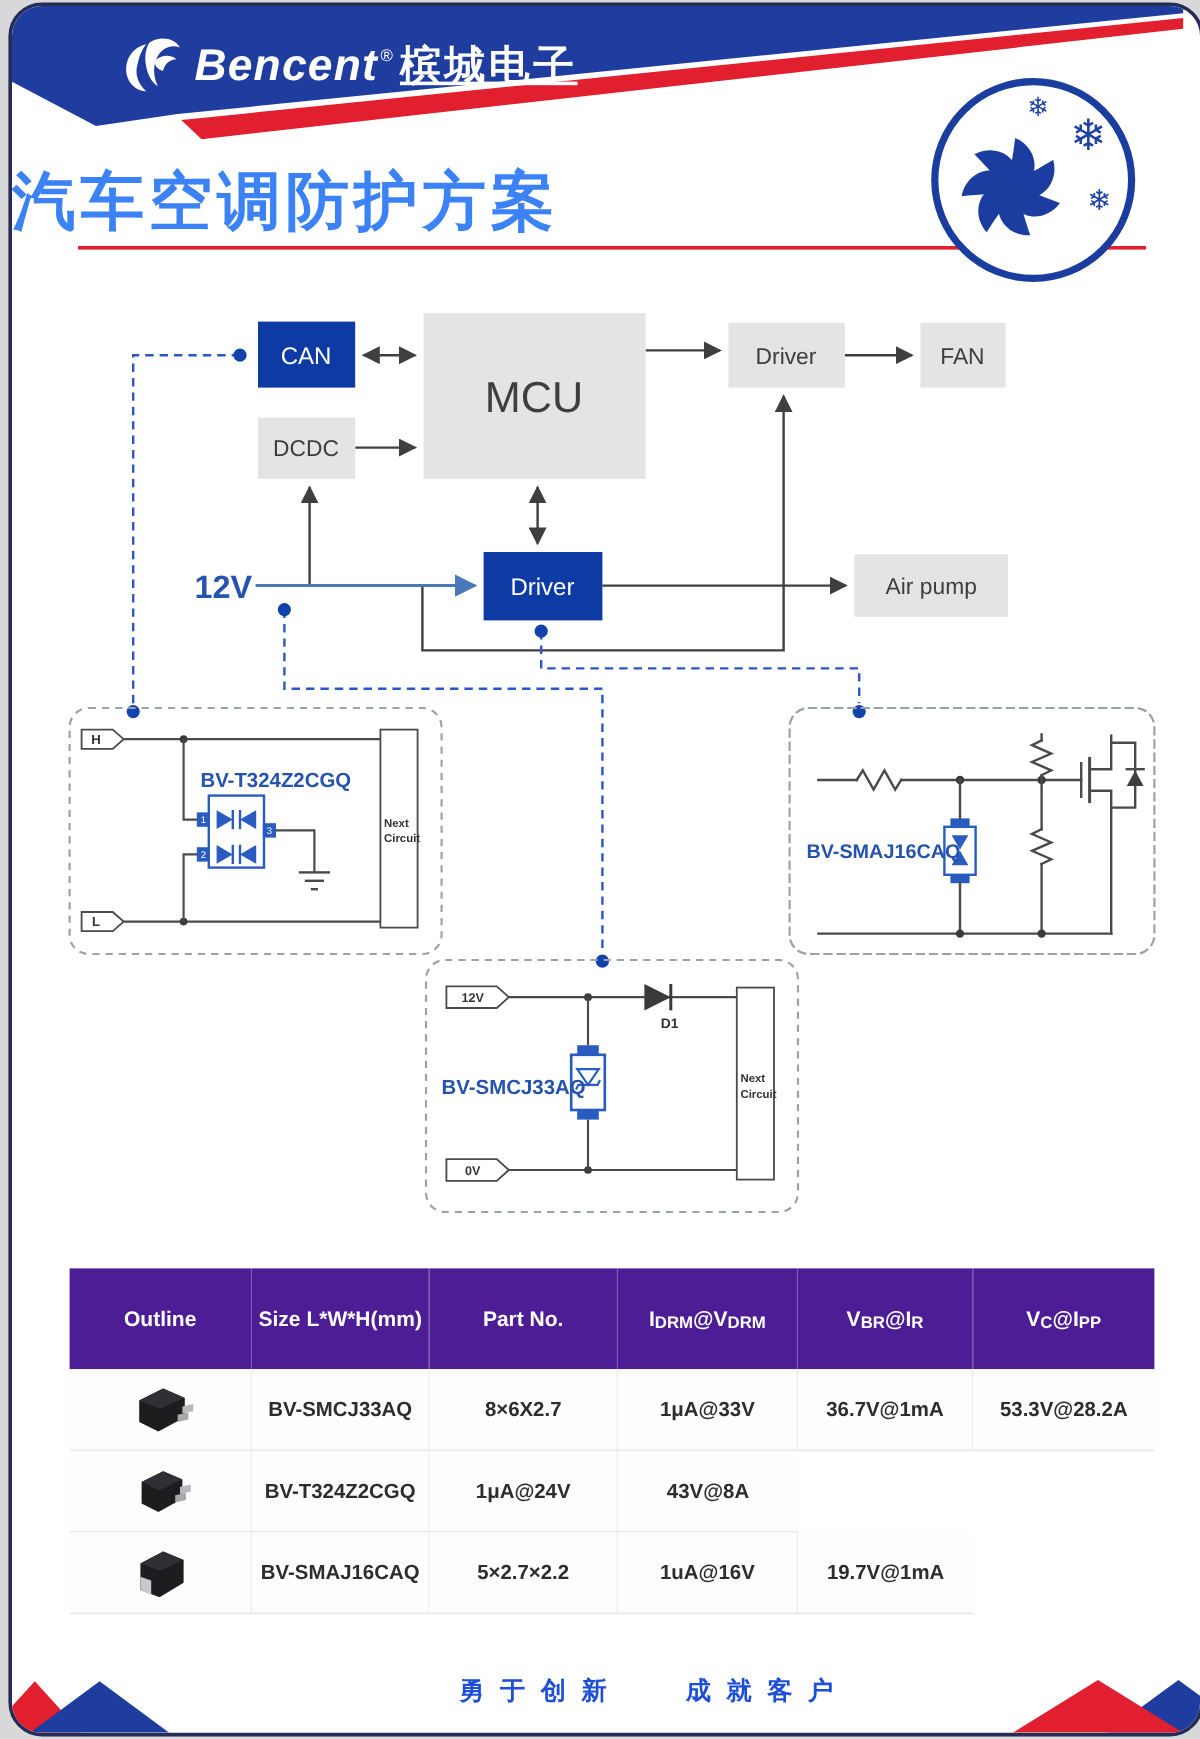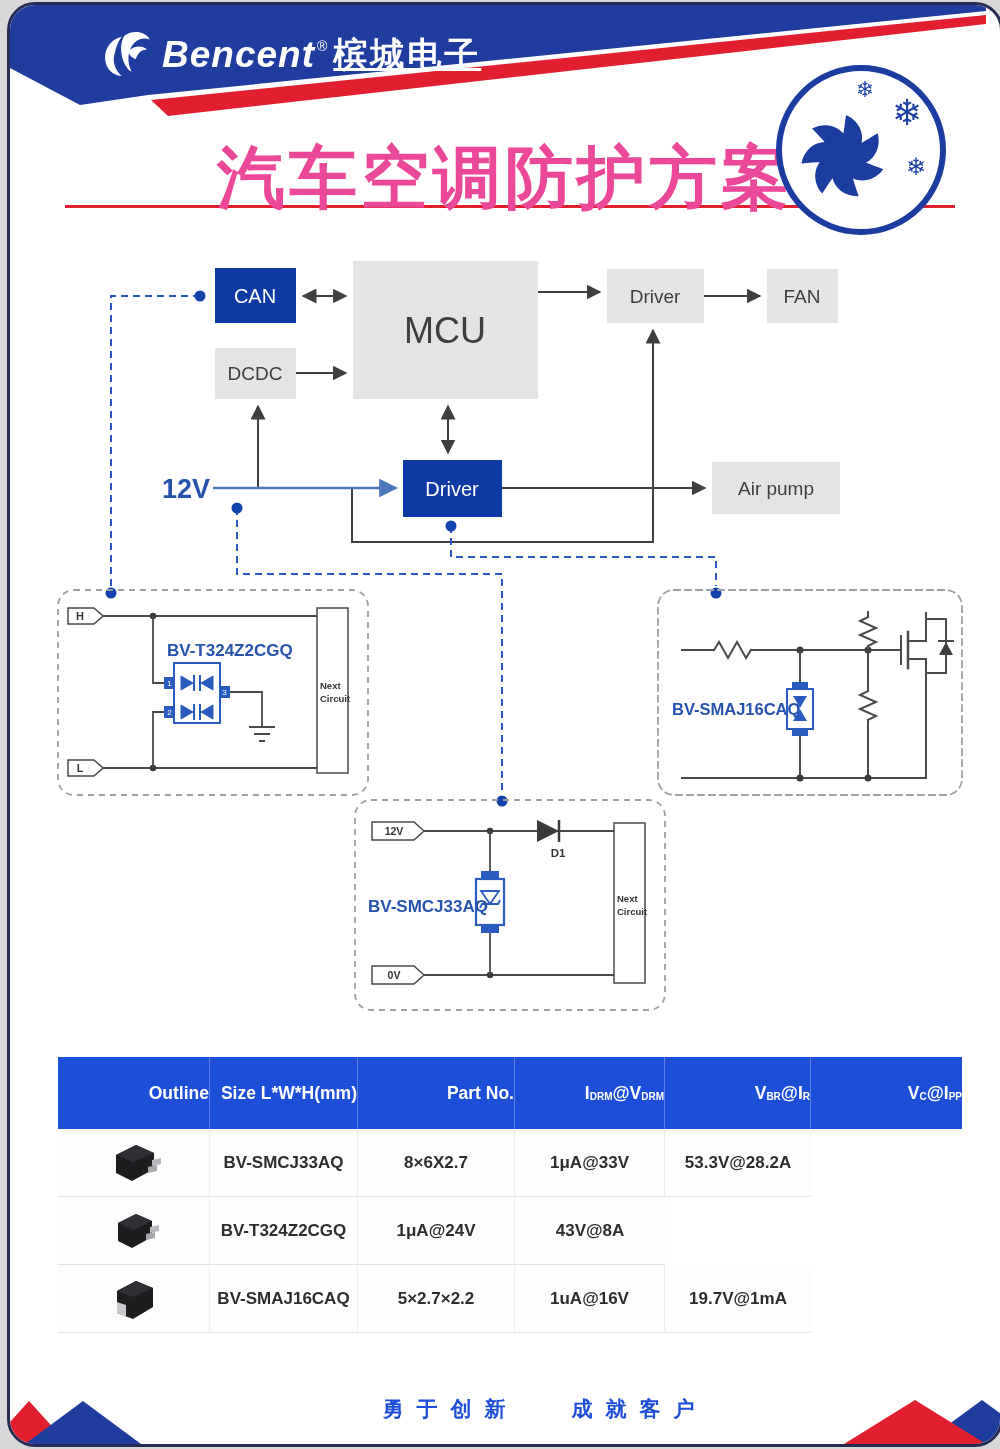--- a/index.html
+++ b/index.html
@@ -10,32 +10,32 @@
   .abs{position:absolute;}
   svg text{font-family:"Liberation Sans",sans-serif;}
 
   
   .band-svg{left:-2px;top:-2px;width:1000px;height:230px;}
   .brand{left:88px;top:24px;display:flex;align-items:center;color:#fff;}
   .brand .logo{width:56px;height:52px;margin-right:8px;}
   .brand .bn{font-size:37px;font-weight:bold;font-style:italic;letter-spacing:1px;}
   .brand .reg{font-size:14px;vertical-align:super;margin:0 6px 18px 2px;display:inline-block;}
   .brand .cn{font-size:34px;font-weight:bold;letter-spacing:3px;text-decoration:underline;}
-  .title{left:0;top:128px;width:100%;text-align:center;font-size:68px;font-weight:900;
-         color:#ec4899;letter-spacing:4px;}
+  .title{left:0;top:128px;width:100%;font-size:53px;font-weight:900;
+         color:#3b82f6;letter-spacing:4px;}
   .underline{left:55px;top:200px;width:890px;height:3px;background:#e11f2f;}
   .fan-badge{left:763px;top:56px;width:178px;height:178px;}
 
   
   .tbl{left:48px;top:1052px;width:904px;}
   .thead,.trow{display:grid;grid-template-columns:152px 148px 157px 150px 146px 151px;}
-  .th{height:72px;background:#1d4ed8;color:#fff;font-weight:bold;font-size:17.5px;
-      display:flex;align-items:center;justify-content:flex-end;border-right:1px solid rgba(255,255,255,.28);}
+  .th{height:84px;background:#4c1d95;color:#fff;font-weight:bold;font-size:17.5px;
+      display:flex;align-items:center;justify-content:center;border-right:1px solid rgba(255,255,255,.28);}
   .th:last-child{border-right:none;}
-  .th sub{font-size:10px;font-weight:bold;transform:translateY(3px);}
+  .th sub{font-size:14px;font-weight:bold;transform:translateY(3px);}
   .td{height:67px;display:flex;align-items:center;justify-content:center;
       font-size:17px;font-weight:bold;color:#2d2d2d;background:#fdfdfd;
       border-right:1px solid #ececec;border-bottom:1px solid #e3e3e3;}
   .trow .td:last-child{border-right:none;}
   .chip{width:64px;height:52px;}
 
   
   .slogan{left:0;top:1390px;width:100%;text-align:center;color:#1d4ed8;
           font-size:21px;letter-spacing:13px;font-weight:bold;padding-left:40px;}
   .slogan span+span{margin-left:34px;}
@@ -282,20 +282,23 @@
       <div class="td">
             <span>BV-SMCJ33AQ</span>
           </div>
       <div class="td">
             <span>8×6X2.7</span>
           </div>
       <div class="td">
             <span>1μA@33V</span>
           </div>
       <div class="td">
+            <span>36.7V@1mA</span>
+          </div>
+      <div class="td">
             <span>53.3V@28.2A</span>
           </div>
     </div>
 
     <div class="trow">
       <div class="td">
         <svg class="chip" viewBox="0 0 64 52">
           <polygon points="16,36 16,18 34,9 50,16 50,32 30,43" fill="#1d1d20"></polygon>
           <polygon points="16,18 34,9 50,16 31,25" fill="#2f2f35"></polygon>
           <polygon points="48,22 57,20 57,26 48,28" fill="#b9b9bd"></polygon>

